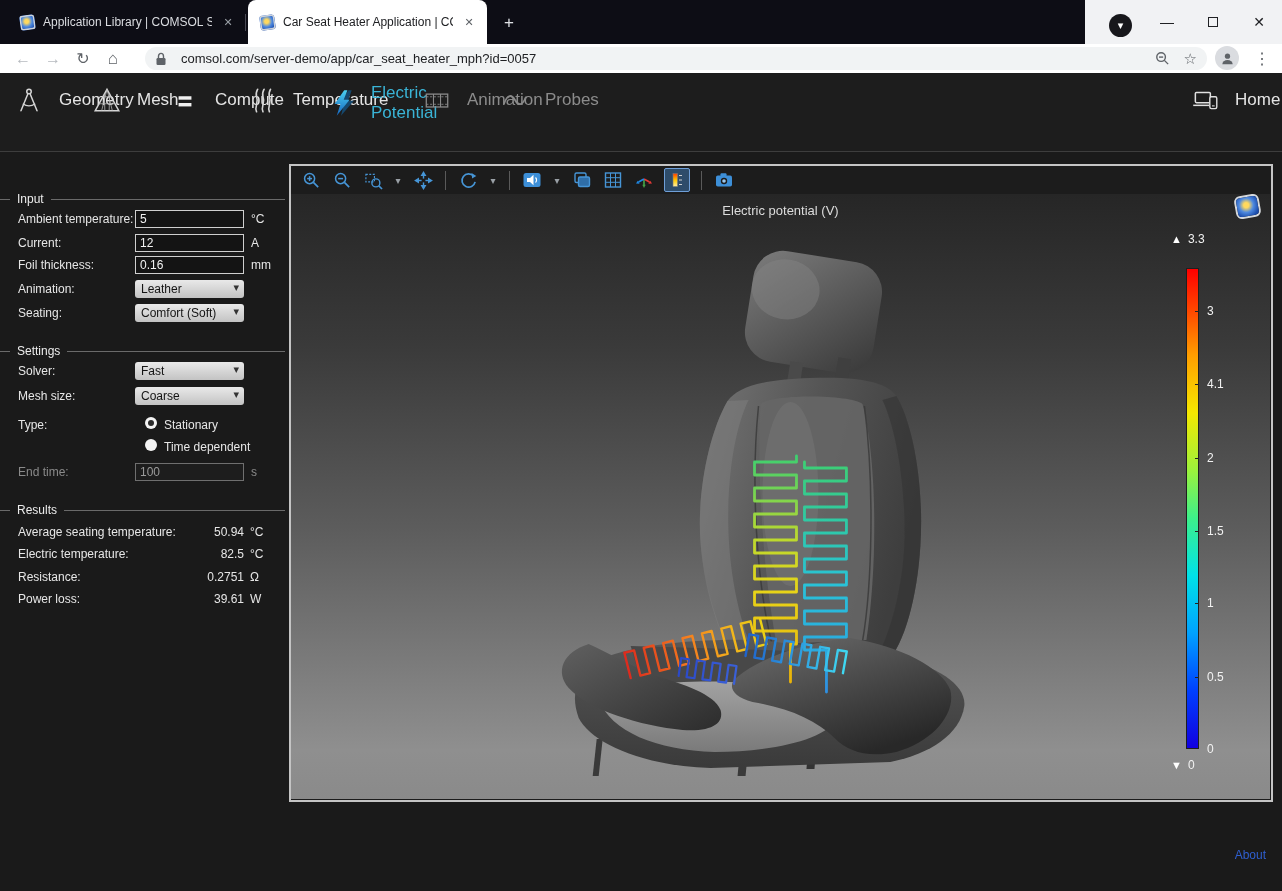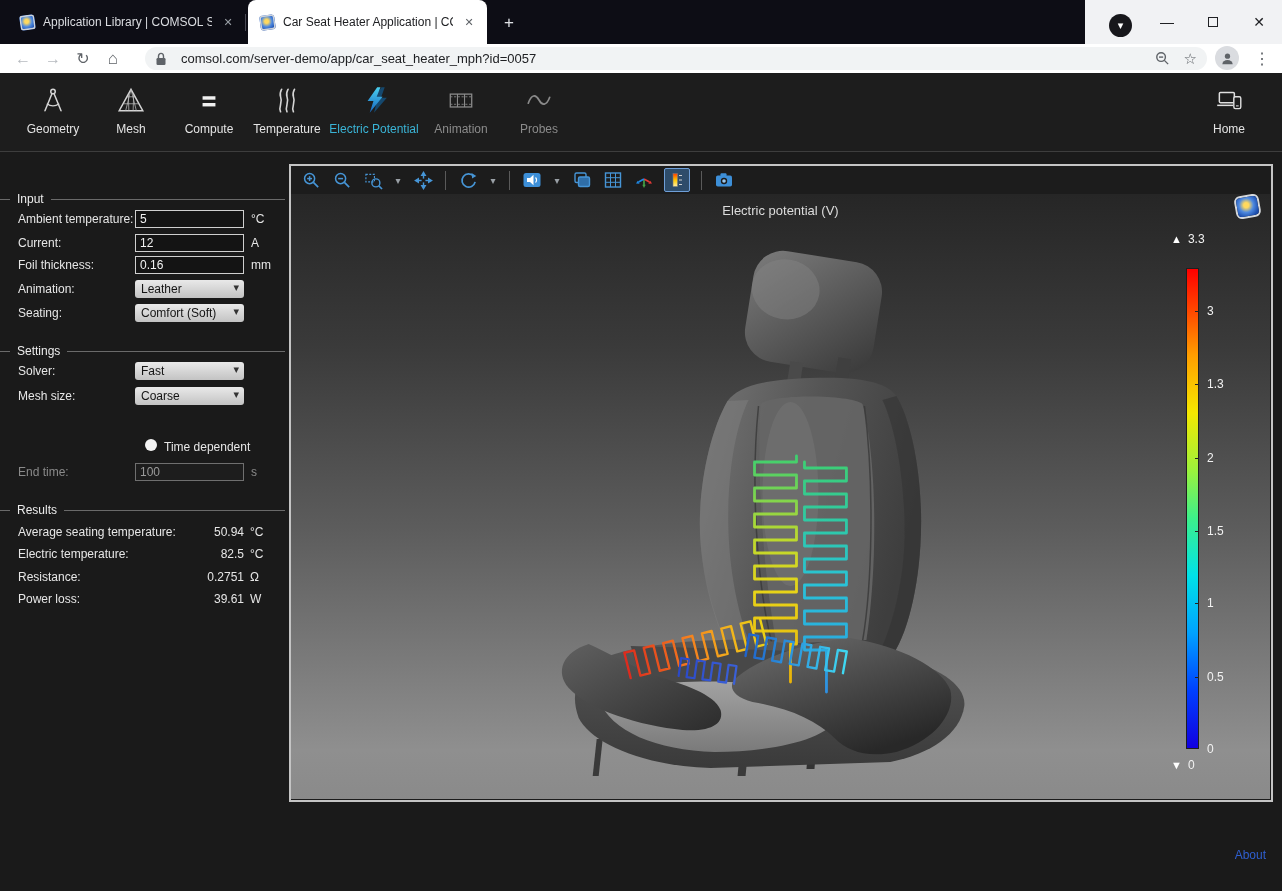--- a/index.html
+++ b/index.html
@@ -43,22 +43,22 @@
   .omnibox .url { flex:1; border:none; background:transparent; outline:none; font-size:13px;
                   color:#202124; font-family:"Liberation Sans", sans-serif; }
   .avatar { position:absolute; left:1215px; top:2px; width:24px; height:24px; border-radius:50%;
             background:#dadce0; display:flex; align-items:center; justify-content:center; }
   .menudots { position:absolute; left:1250px; top:2px; width:24px; height:24px; color:#5f6368;
               font-size:16px; display:flex; align-items:center; justify-content:center; }
 
   
   .ribbon { position:absolute; left:0; top:73px; width:1282px; height:78px; background:#1d1d1d;
             display:flex; align-items:flex-start; padding:10px 0 0 14px; }
-  .ritem { width:78px; display:flex; flex-direction:column; align-items:center; gap:5px;
-           color:#e4e4e4; font-size:12px; }
+  .ritem { width:78px; display:flex; flex-direction:row; align-items:center; gap:15px;
+           color:#e4e4e4; font-size:17px; }
   .ritem.wide { width:96px; }
   .ritem.disabled { color:#8b8b8b; }
   .ritem.selected { color:#3ab4d6; }
   .ritem .ric { height:34px; display:flex; align-items:center; justify-content:center; }
   .ritem-home { position:absolute; right:14px; top:10px; }
 
   
   .content { position:absolute; left:0; top:151px; width:1282px; height:740px; background:#1a1a1a;
              border-top:1px solid #3d3d3d; }
   .sidebar { position:absolute; left:0; top:0; width:288px; height:740px; color:#e6e6e6;margin-top:32px; }
@@ -319,20 +319,25 @@
       </div>
 
       <div class="srow" style="top:203px">
         <span class="lbl">Mesh size:</span>
         <div class="dd">
           <span>Coarse</span>
           <span class="ddcaret">▾</span>
         </div>
       </div>
 
+      <div class="srow" style="top:232px">
+        <span class="lbl">Type:</span>
+        <span class="radio checked" style="top:1px"></span>
+        <span class="radlbl" style="top:2px">Stationary</span>
+      </div>
       <div class="srow" style="top:254px">
         <span class="radio" style="top:1px"></span>
         <span class="radlbl" style="top:2px">Time dependent</span>
       </div>
 
       <div class="srow" style="top:279px">
         <span class="lbl dimmed">End time:</span>
         <input class="tfield disabled" disabled="" value="100" style="">
         <span class="unit dimmed">s</span>
       </div>
@@ -588,21 +593,21 @@
           <span>3.3</span>
         </div>
         <div class="cbar"></div>
         <div class="cbar-tick" style="left:904px; top:117px"></div>
         <div class="cbar-tick" style="left:904px; top:190px"></div>
         <div class="cbar-tick" style="left:904px; top:264px"></div>
         <div class="cbar-tick" style="left:904px; top:337px"></div>
         <div class="cbar-tick" style="left:904px; top:409px"></div>
         <div class="cbar-tick" style="left:904px; top:483px"></div>
         <div class="cbar-lab" style="top:110px">3</div>
-        <div class="cbar-lab" style="top:183px">1.3</div>
+        <div class="cbar-lab" style="top:183px">4.1</div>
         <div class="cbar-lab" style="top:257px">2</div>
         <div class="cbar-lab" style="top:330px">1.5</div>
         <div class="cbar-lab" style="top:402px">1</div>
         <div class="cbar-lab" style="top:476px">0.5</div>
         <div class="cbar-lab" style="top:548px">0</div>
         <div class="cbar-min">
           <span class="tri">▼</span>
           <span>0</span>
         </div>
       </div>

